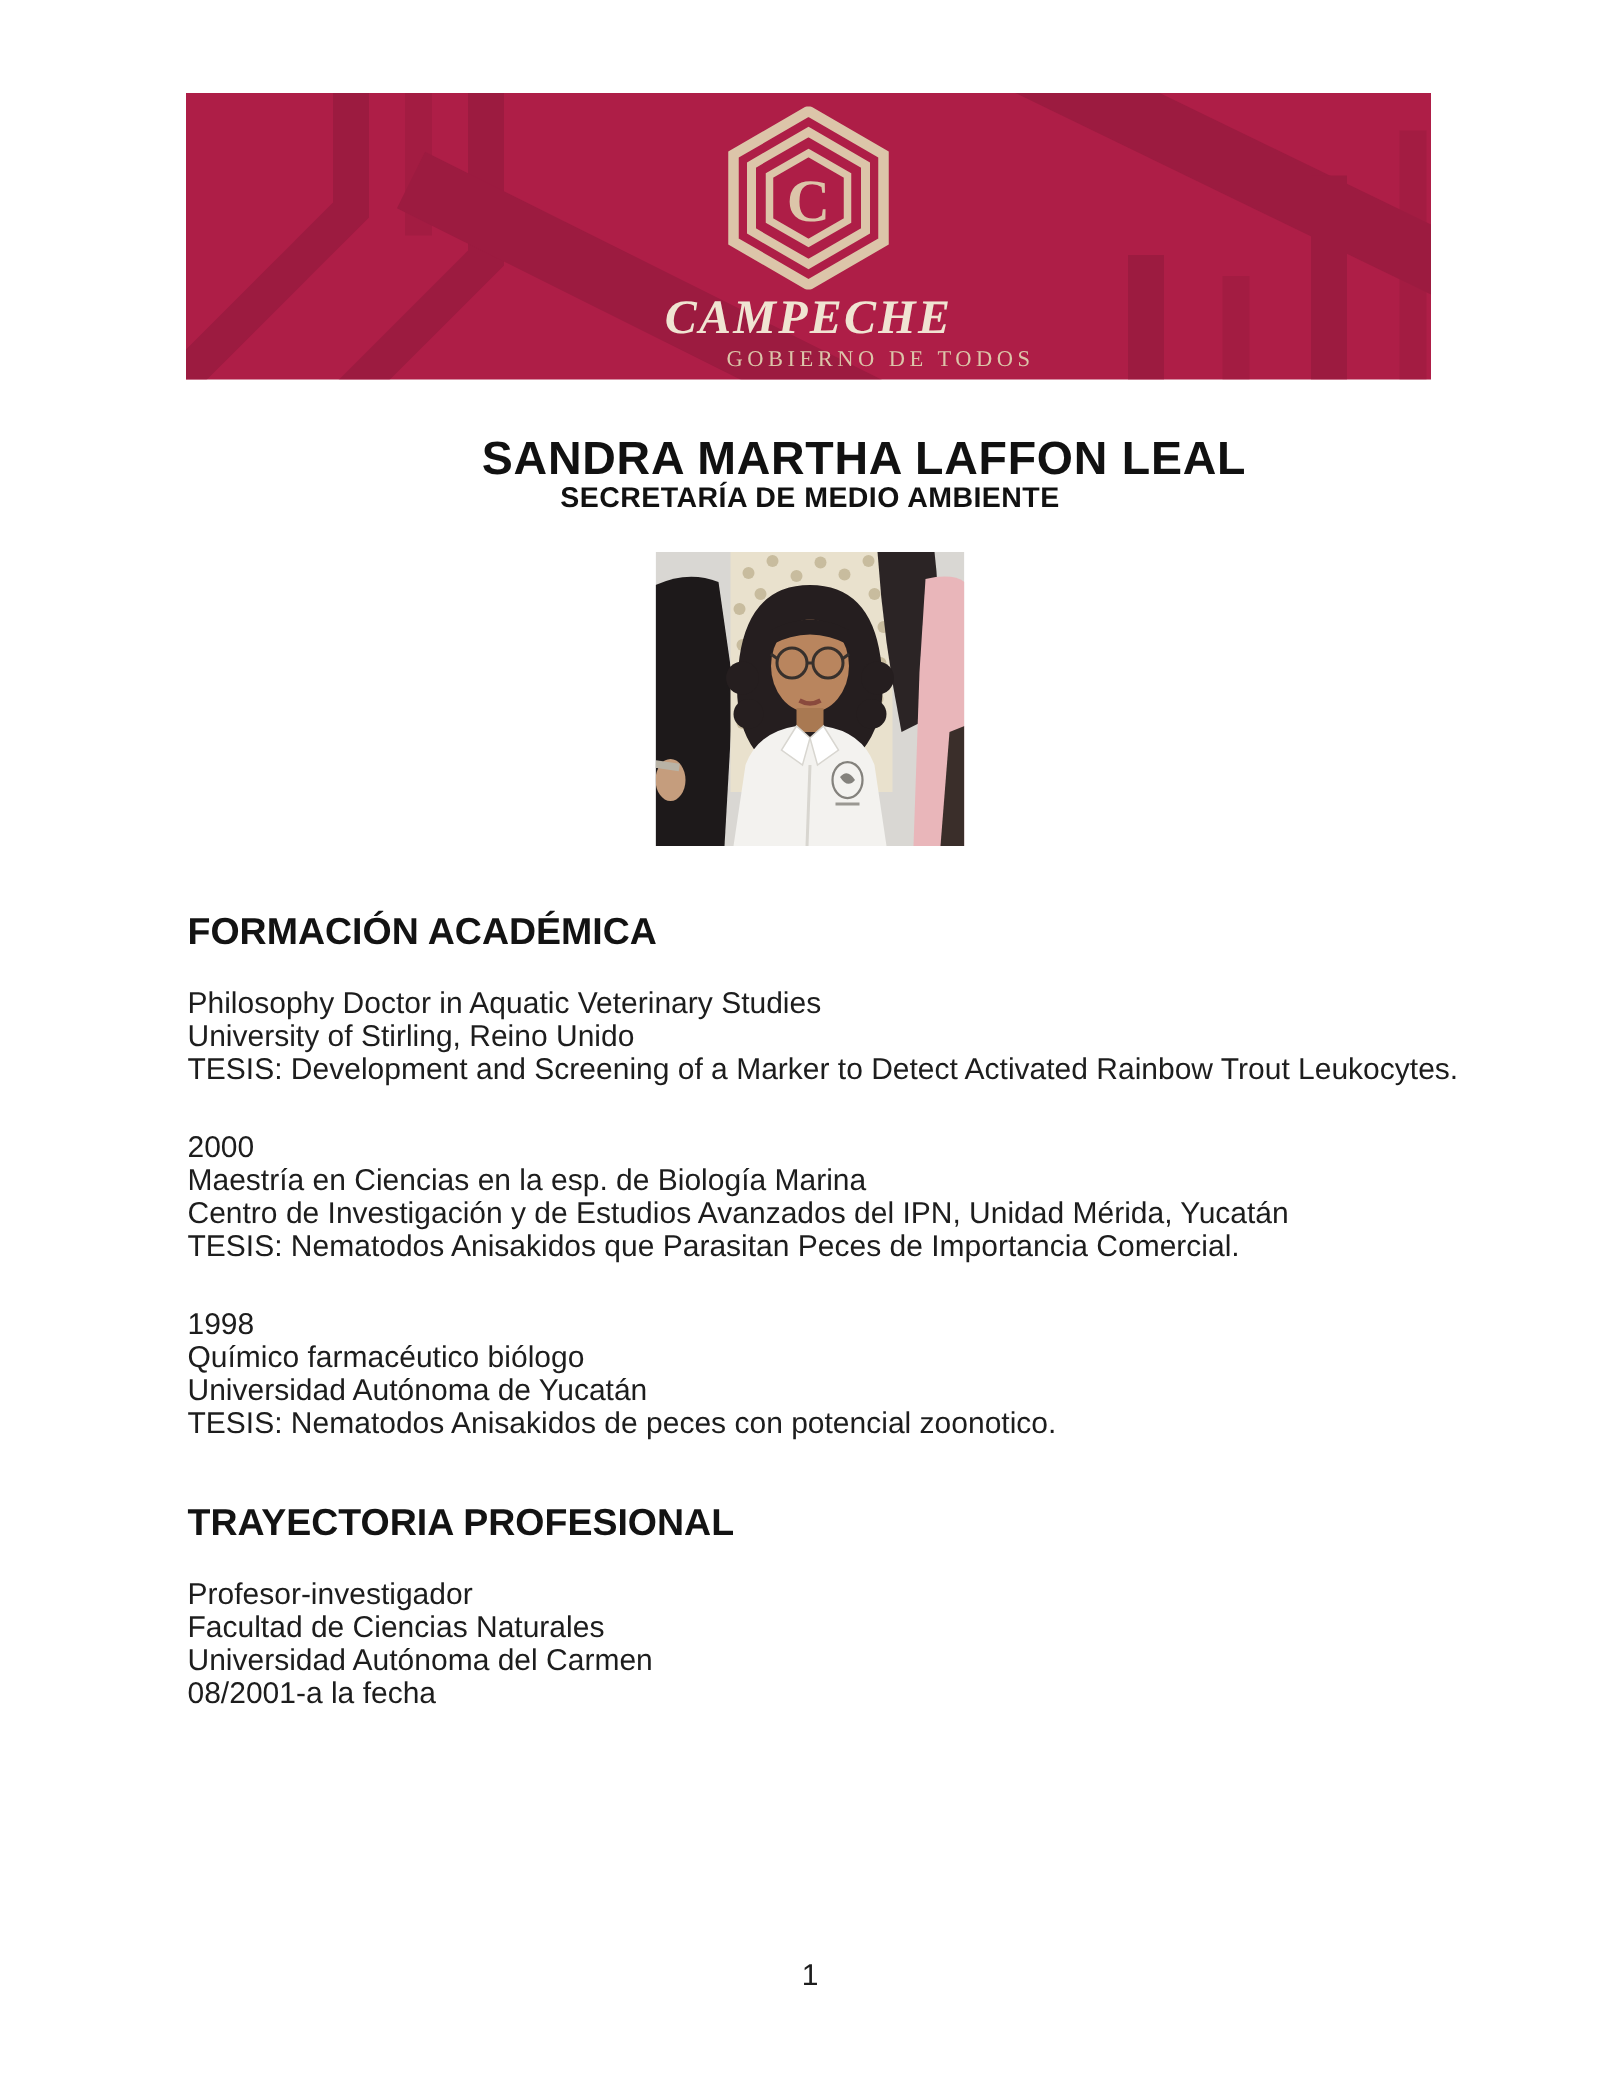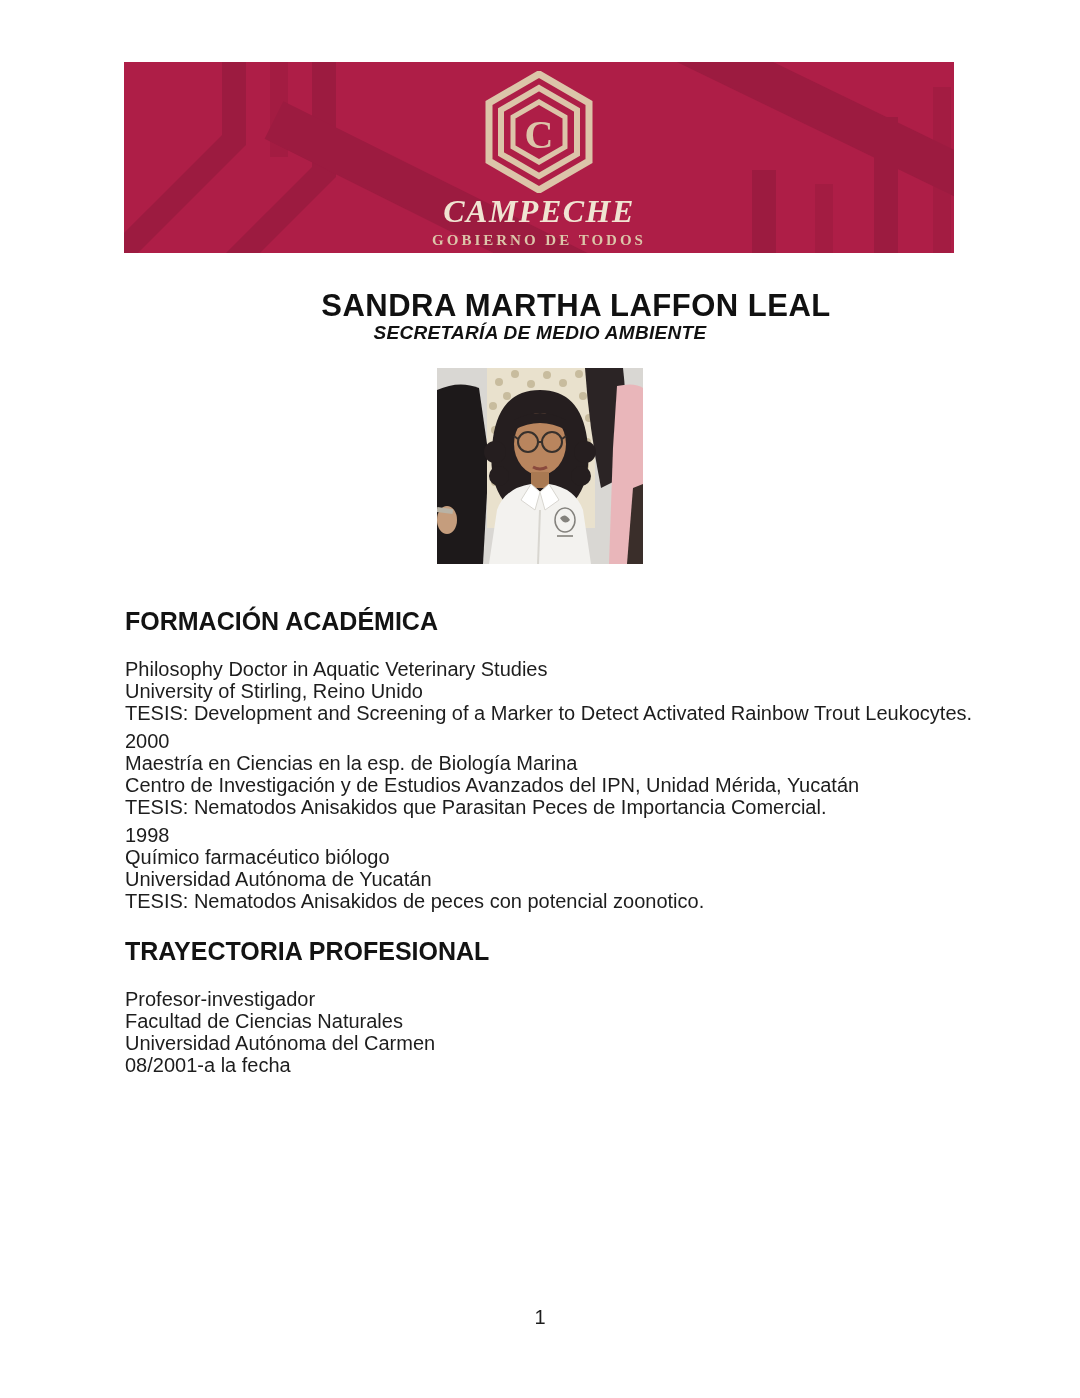--- a/index.html
+++ b/index.html
@@ -52,25 +52,26 @@
     line-height: 1.1;
     font-style: italic;
   }
   .tagline {
     position: absolute;
     top: 170px;
     left: 0;
     width: 100%;
     text-align: center;
     font-family: "Liberation Serif", serif;
-    font-weight: bold;
+    font-weight: normal;
     font-size: 15px;
     letter-spacing: 3px;
     color: var(--banner-accent, #DCC5A9);
     line-height: 1.1;
+    padding-left: 48px;
   }
 
   
   .person-name {
     position: absolute;
     top: 288px;
     left: 0;
     width: 100%;
     margin: 0;
     text-align: center;
@@ -82,21 +83,20 @@
   }
   .person-title {
     position: absolute;
     top: 322px;
     left: 0;
     width: 100%;
     margin: 0;
     text-align: center;
     font-size: 19px;
     font-weight: bold;
-    font-style: italic;
     color: #111;
     letter-spacing: 0.3px;
   }
 
   
   .photo {
     position: absolute;
     left: 437px;
     top: 368px;
     width: 206px;
@@ -113,24 +113,24 @@
     width: 832px;
   }
   .section-heading {
     margin: 0 0 26px 0;
     font-size: 25px;
     font-weight: bold;
     line-height: 22px;
     color: #131313;
   }
   .content-section + .content-section {
-    margin-top: 28px;
+    margin-top: 44px;
   }
   .entry-block + .entry-block {
-    margin-top: 6px;
+    margin-top: 30px;
   }
   .text-line {
     font-size: 20px;
     line-height: 22px;
     color: #1d1d1d;
     white-space: nowrap;
   }
 
   
   .page-footer {

